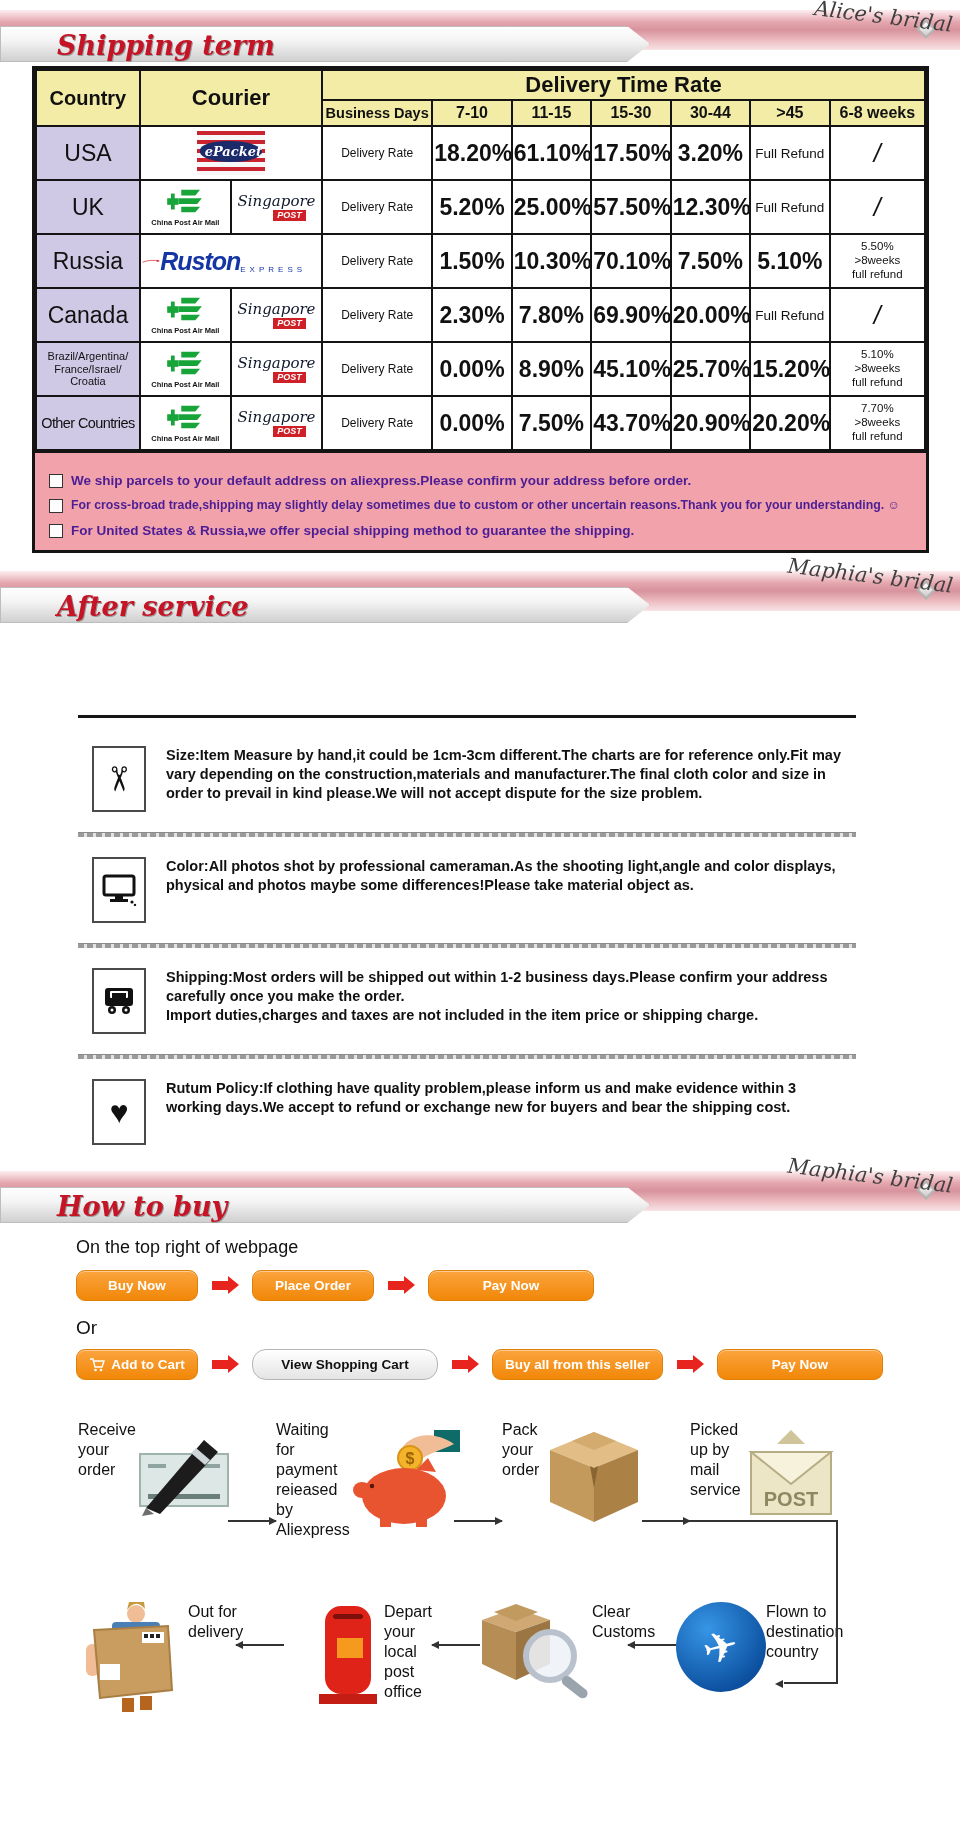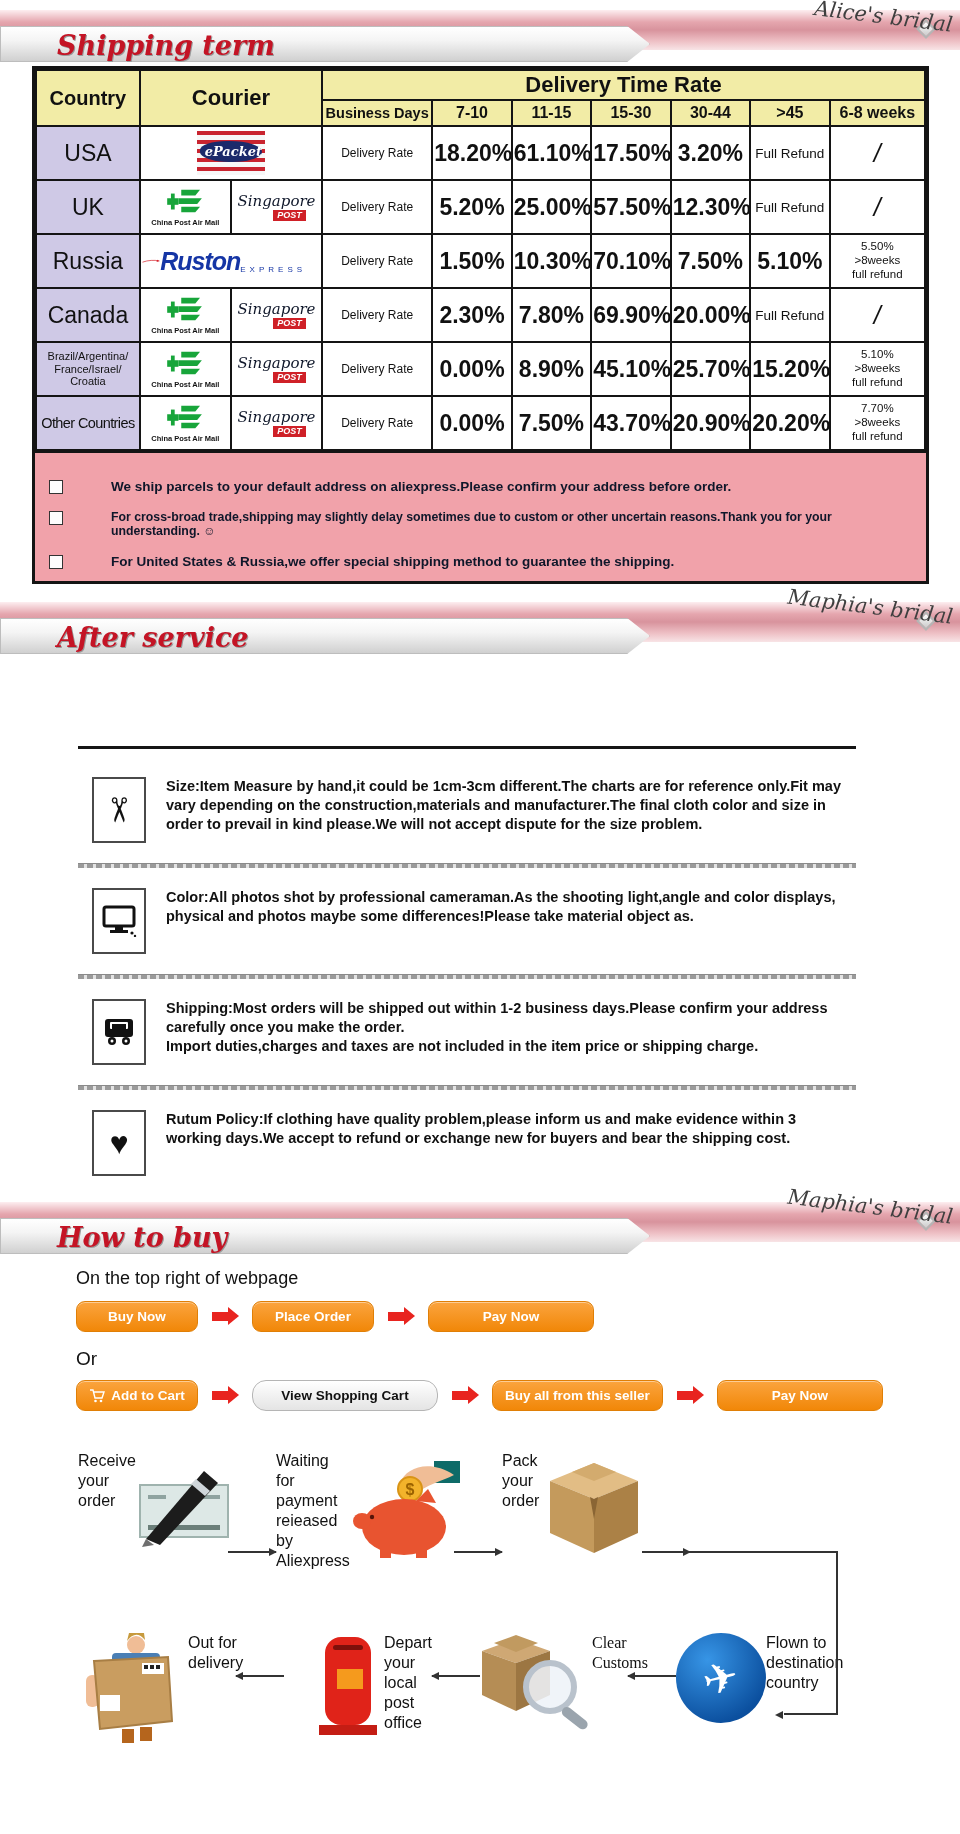--- a/index.html
+++ b/index.html
@@ -50,21 +50,21 @@
   .sg-logo{display:flex;flex-direction:column;align-items:center;line-height:1;}
   .sg-script{font-family:"DejaVu Serif",serif;font-style:italic;color:#0f172a;font-size:15px;}
   .sg-post{background:#cf2027;color:#fff;font-style:italic;font-weight:bold;font-size:9px;
     padding:1px 4px;margin:1px 0 0 26px;}
   .ru-logo{display:flex;flex-direction:row;align-items:center;line-height:1;}
   .ru-name{color:#1535a5;font-weight:bold;font-style:italic;font-size:25px;letter-spacing:-1px;}
   .ru-sub{color:#1535a5;font-size:8px;letter-spacing:4px;align-self:flex-end;margin-right:14px;}
 
   
   .notes{background:#f1a2aa;border-top:2px solid #141414;padding:10px 12px 12px 14px;}
-  .note-line{display:flex;align-items:flex-start;margin-top:16px;font-size:13.5px;font-weight:600;color:#0f172a;gap:40px;}
+  .note-line{display:flex;align-items:flex-start;margin-top:10px;font-size:13.5px;font-weight:600;color:#4c1d95;}
   .note-line:nth-child(2){font-size:12.3px;}
   .cbx{flex:0 0 auto;width:12px;height:12px;background:#fdfdfd;border:1.5px solid #333;margin:1px 8px 0 0;}
 
   
   .as-rule{height:3px;background:#151515;margin:104px 104px 28px 78px;}
   .as-item{display:flex;align-items:flex-start;gap:20px;margin:0 110px 0 92px;}
   .as-icon{flex:0 0 auto;width:50px;height:62px;border:2px solid #4a4a4a;background:#fff;
     display:flex;align-items:center;justify-content:center;}
   .as-text{font-weight:bold;font-size:14.5px;line-height:1.3;white-space:pre-line;}
   .as-sep{height:4px;margin:20px 104px 20px 78px;border-top:1px solid #8a8a8a;
@@ -85,21 +85,21 @@
   .rarrow{flex:0 0 auto;width:16px;height:9px;background:#e8241f;position:relative;margin:0 24px 0 14px;}
   .rarrow::after{content:"";position:absolute;left:100%;top:-5px;border:9.5px solid transparent;
     border-left:11px solid #e8241f;border-right:0;}
 
   
   .flow{position:relative;margin:40px 0 0 78px;width:840px;height:420px;}
   .frow1{display:flex;align-items:flex-start;}
   .frow2{display:flex;align-items:flex-start;margin-top:54px;}
   .fstep{display:flex;}
   .fs1{width:150px;} .fs2{width:178px;} .fs3{width:140px;} .fs4{width:120px;}
-  .fb1{width:158px;} .fb2{width:148px;} .fb3{width:148px;font-family:Liberation Serif, serif;} .fb4{width:150px;}
+  .fb1{width:158px;} .fb2{width:148px;} .fb3{width:148px;} .fb4{width:150px;}
   .flabel{font-size:16px;line-height:1.25;white-space:pre-line;min-height:42px;}
   .ficon{margin-top:8px;}
   .farrow{flex:0 0 auto;width:48px;border-top:2px solid #333;position:relative;margin-top:100px;}
   .farrow::after{content:"";position:absolute;right:-1px;top:-5px;border:4.5px solid transparent;
     border-left:8px solid #333;border-right:0;}
   .farrow-l{flex:0 0 auto;width:48px;border-top:2px solid #333;position:relative;margin-top:50px;}
   .farrow-l::after{content:"";position:absolute;left:-1px;top:-5px;border:4.5px solid transparent;
     border-right:8px solid #333;border-left:0;}
   .elbow-lead{position:absolute;left:612px;top:100px;width:96px;border-top:2px solid #333;}
   .elbow{position:absolute;left:706px;top:100px;width:52px;height:160px;
@@ -476,20 +476,32 @@
         <svg width="96" height="96" viewBox="0 0 96 96">
           <polygon points="48,4 92,22 48,40 4,22" fill="#e2bd85"></polygon>
           <polygon points="26,13 48,22 70,13 48,4" fill="#d3ab6e"></polygon>
           <polygon points="4,22 48,40 48,94 4,74" fill="#c49a5c"></polygon>
           <polygon points="92,22 48,40 48,94 92,74" fill="#ab8146"></polygon>
           <polygon points="44,38 48,60 52,38 48,40" fill="#8a6534"></polygon>
         </svg>
       </div>
     </div>
     <div class="farrow"></div>
+    <div class="fstep fs4">
+      <div class="flabel">Picked up by
+mail service</div>
+      <div class="ficon">
+        <svg width="100" height="92" viewBox="0 0 100 92">
+          <polygon points="50,2 64,16 36,16" fill="#cfc49a"></polygon>
+          <rect x="10" y="24" width="80" height="62" fill="#ece5c6" stroke="#b7ad85" stroke-width="2"></rect>
+          <polygon points="10,24 50,56 90,24" fill="#f7f2dc" stroke="#b7ad85" stroke-width="2"></polygon>
+          <text x="50" y="78" font-size="20" font-weight="bold" text-anchor="middle" fill="#8f8760">POST</text>
+        </svg>
+      </div>
+    </div>
   </div>
 
   <div class="elbow-lead"></div>
   <div class="elbow"></div>
 
   <div class="frow2">
     <div class="fstep fb1">
       <div class="ficon">
         <svg width="110" height="112" viewBox="0 0 110 112">
           <circle cx="58" cy="12" r="9" fill="#f0bd96"></circle>

